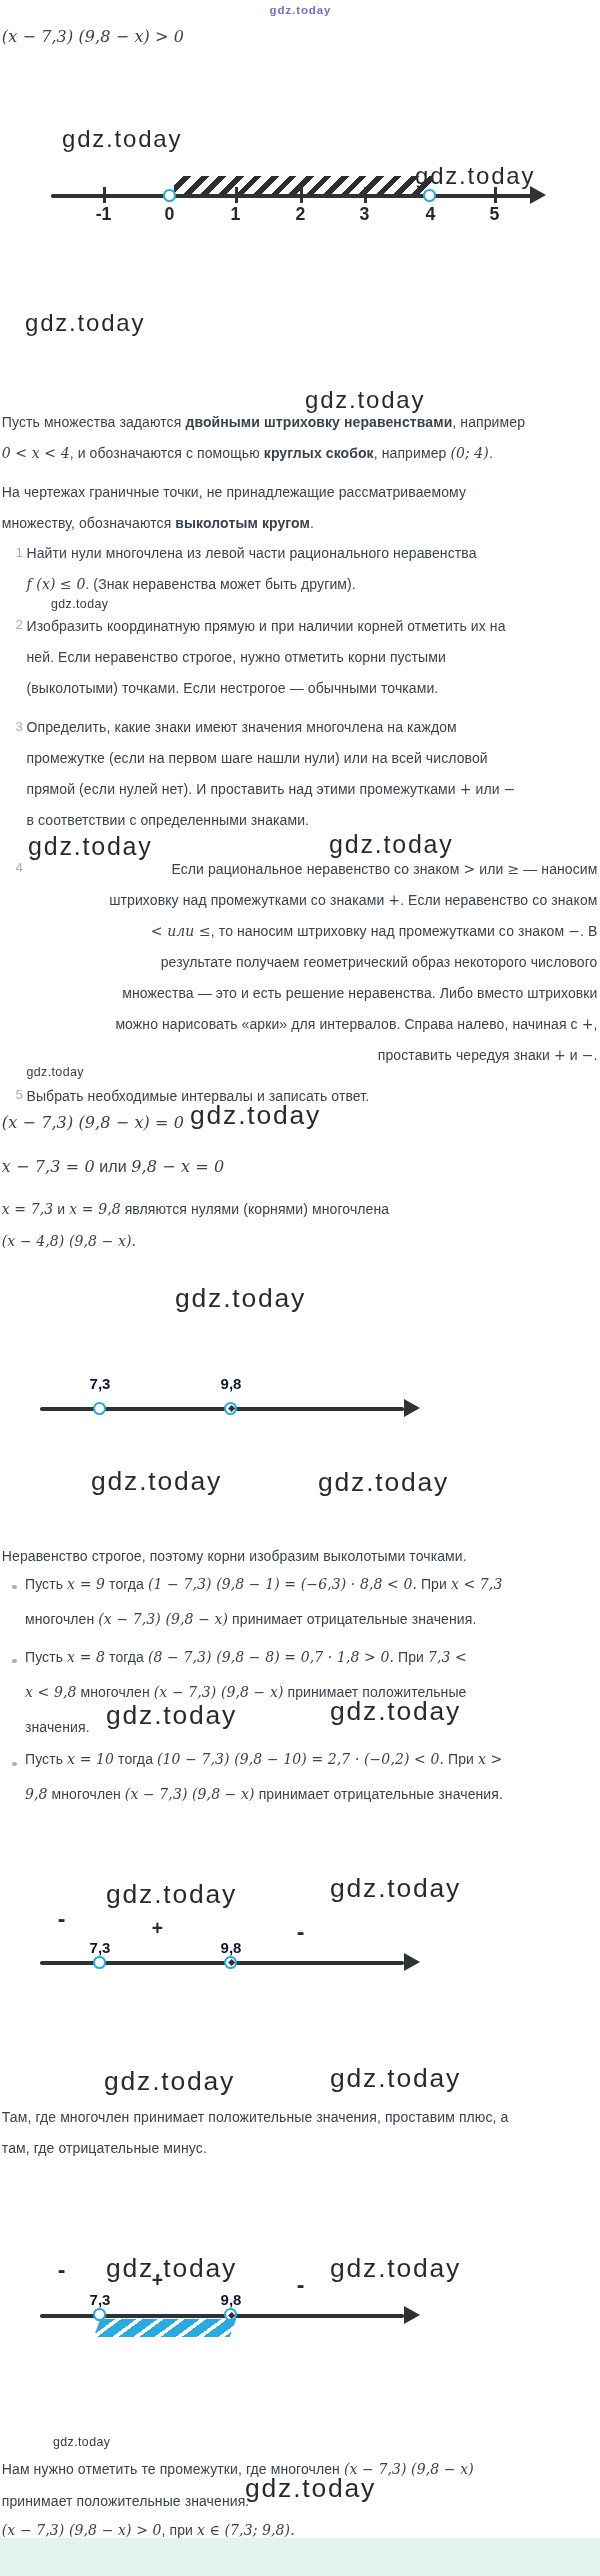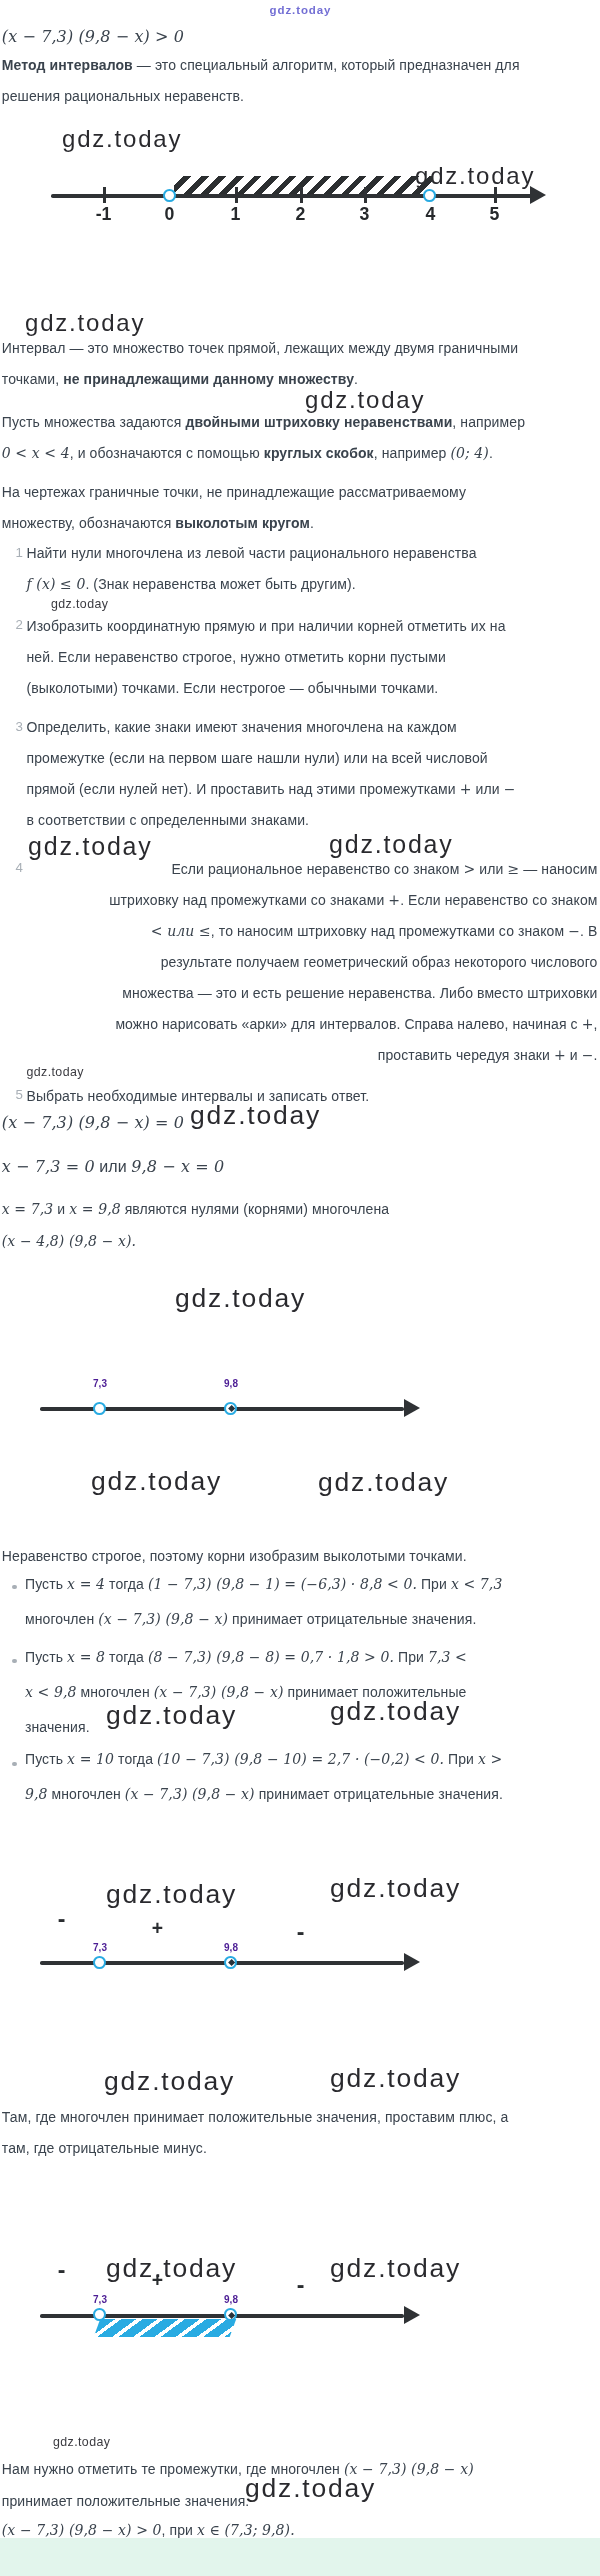--- a/index.html
+++ b/index.html
@@ -15,39 +15,37 @@
   .stepnum{position:absolute;left:8.8px;width:14px;text-align:right;font-size:13.3px;color:#a8afb6;line-height:17.7px;}
   .dot{position:absolute;left:12.4px;width:4.4px;height:4.4px;border-radius:50%;background:#a8afb6;}
   .wm{position:absolute;font-family:"Liberation Sans",sans-serif;font-weight:200;color:#17171c;letter-spacing:1.8px;font-size:26.5px;opacity:0.92;white-space:nowrap;}
   .wm-md{font-size:24px;}
   .wm-sm{font-size:12.4px;letter-spacing:0.4px;color:#2a2a30;}
   .wm-link{position:absolute;left:0;top:3.5px;width:601px;text-align:center;font-size:11.5px;letter-spacing:0.9px;color:#5a55cd;font-weight:bold;opacity:0.85;}
   .axis{position:absolute;height:3.5px;background:#2f3235;border-radius:1.8px;}
   .arrowhead{position:absolute;width:0;height:0;border-top:9.7px solid transparent;border-bottom:9.7px solid transparent;border-left:16px solid #2f3235;}
   .tick{position:absolute;width:2.7px;height:16px;background:#2f3235;}
   .ticklabel{position:absolute;width:35px;text-align:center;font-size:17.7px;font-weight:bold;color:#26292c;line-height:21px;}
-  .ptlabel{position:absolute;width:44px;text-align:center;font-size:10px;font-weight:bold;color:#4c1d95;line-height:17.7px;}
+  .ptlabel{position:absolute;width:44px;text-align:center;font-size:15px;font-weight:bold;color:#0f172a;line-height:17.7px;}
   .sign{position:absolute;width:35px;text-align:center;font-weight:bold;color:#2a2d30;line-height:23px;}
   .openpt{position:absolute;width:8.8px;height:8.8px;border:2.7px solid #29abe2;border-radius:50%;background:#fff;}
   .darkdot{position:absolute;width:5.3px;height:5.3px;background:#27323a;transform:rotate(45deg);}
   .hatch-black{position:absolute;background:repeating-linear-gradient(135deg,transparent 0 7px,#2b2e30 7px 12.4px);}
   .hatch-cyan{position:absolute;background:repeating-linear-gradient(135deg,#29abe2 0 10.6px,#ffffff 10.6px 15px);transform:skewX(-20deg);}
   .answer-band{position:absolute;left:0;width:601px;background:#e2f5ec;}
 </style>
 </head>
 <body>
 
 <div id="page">
 
   <div class="wm-link">gdz.today</div>
 
   <div class="p eq lh36" style="top:21px;"><span class="math">(x − 7,3) (9,8 − x) &gt; 0</span></div>
 
-  <div class="p" style="top:50px;"><span class="b">Метод интервалов</span><span> — это специальный алгоритм, который предназначен для
-решения рациональных неравенств.</span></div>
 
   <div class="wm wm-md" style="left:62px;top:125px;">gdz.today</div>
   <div class="wm wm-md" style="left:415px;top:162px;">gdz.today</div>
 
   <div>
     <div class="hatch-black" style="left:174px;top:176px;width:259px;height:22px;"></div>
     <div class="axis" style="left:51px;top:194px;width:483px;"></div>
     <div class="arrowhead" style="left:530px;top:186px;"></div>
     <div class="tick" style="left:103px;top:187px;"></div>
     <div class="tick" style="left:235px;top:187px;"></div>
@@ -59,22 +57,20 @@
     <div class="ticklabel" style="left:86px;top:204px;">-1</div>
     <div class="ticklabel" style="left:152px;top:204px;">0</div>
     <div class="ticklabel" style="left:218px;top:204px;">1</div>
     <div class="ticklabel" style="left:283px;top:204px;">2</div>
     <div class="ticklabel" style="left:347px;top:204px;">3</div>
     <div class="ticklabel" style="left:413px;top:204px;">4</div>
     <div class="ticklabel" style="left:477px;top:204px;">5</div>
   </div>
 
   <div class="wm wm-md" style="left:25px;top:309px;">gdz.today</div>
-  <div class="p" style="top:333px;"><span>Интервал — это множество точек прямой, лежащих между двумя граничными
-точками, </span><span class="b">не принадлежащими данному множеству</span><span>.</span></div>
   <div class="wm wm-md" style="left:305px;top:386px;">gdz.today</div>
   <div class="p" style="top:407px;"><span>Пусть множества задаются </span><span class="b">двойными штриховку неравенствами</span><span>, например
 </span><span class="math">0 &lt; x &lt; 4</span><span>, и обозначаются с помощью </span><span class="b">круглых скобок</span><span>, например </span><span class="math">(0; 4)</span><span>.</span></div>
   <div class="p" style="top:477px;"><span>На чертежах граничные точки, не принадлежащие рассматриваемому
 множеству, обозначаются </span><span class="b">выколотым кругом</span><span>.</span></div>
 
   <div class="stepnum" style="top:544px;">1</div>
   <div class="p indent" style="top:538px;"><span>Найти нули многочлена из левой части рационального неравенства
 </span><span class="math">f (x) ≤ 0</span><span>. (Знак неравенства может быть другим).</span></div>
   <div class="wm wm-sm" style="left:51px;top:597px;">gdz.today</div>
@@ -123,21 +119,21 @@
     <div class="openpt" style="left:224px;top:1402px;"></div>
     <div class="darkdot" style="left:229px;top:1406px;"></div>
   </div>
 
   <div class="wm" style="left:91px;top:1466px;">gdz.today</div>
   <div class="wm" style="left:318px;top:1467px;">gdz.today</div>
 
   <div class="p" style="top:1541px;"><span>Неравенство строгое, поэтому корни изобразим выколотыми точками.</span></div>
 
   <div class="dot" style="top:1585px;"></div>
-  <div class="p indent lh40" style="left:25px;top:1567px;width:574px;"><span>Пусть </span><span class="math">x = 4</span><span> тогда </span><span class="math">(1 − 7,3) (9,8 − 1) = (−6,3) · 8,8 &lt; 0.</span><span> При </span><span class="math">x &lt; 7,3</span><span>
+  <div class="p indent lh40" style="left:25px;top:1567px;width:574px;"><span>Пусть </span><span class="math">x = 9</span><span> тогда </span><span class="math">(1 − 7,3) (9,8 − 1) = (−6,3) · 8,8 &lt; 0.</span><span> При </span><span class="math">x &lt; 7,3</span><span>
 многочлен </span><span class="math">(x − 7,3) (9,8 − x)</span><span> принимает отрицательные значения.</span></div>
 
   <div class="dot" style="top:1659px;"></div>
   <div class="p indent lh40" style="left:25px;top:1640px;width:574px;"><span>Пусть </span><span class="math">x = 8</span><span> тогда </span><span class="math">(8 − 7,3) (9,8 − 8) = 0,7 · 1,8 &gt; 0.</span><span> При </span><span class="math">7,3 &lt;</span><span>
 </span><span class="math">x &lt; 9,8</span><span> многочлен </span><span class="math">(x − 7,3) (9,8 − x)</span><span> принимает положительные
 значения.</span></div>
 
   <div class="wm" style="left:106px;top:1700px;">gdz.today</div>
   <div class="wm" style="left:330px;top:1696px;">gdz.today</div>
 

